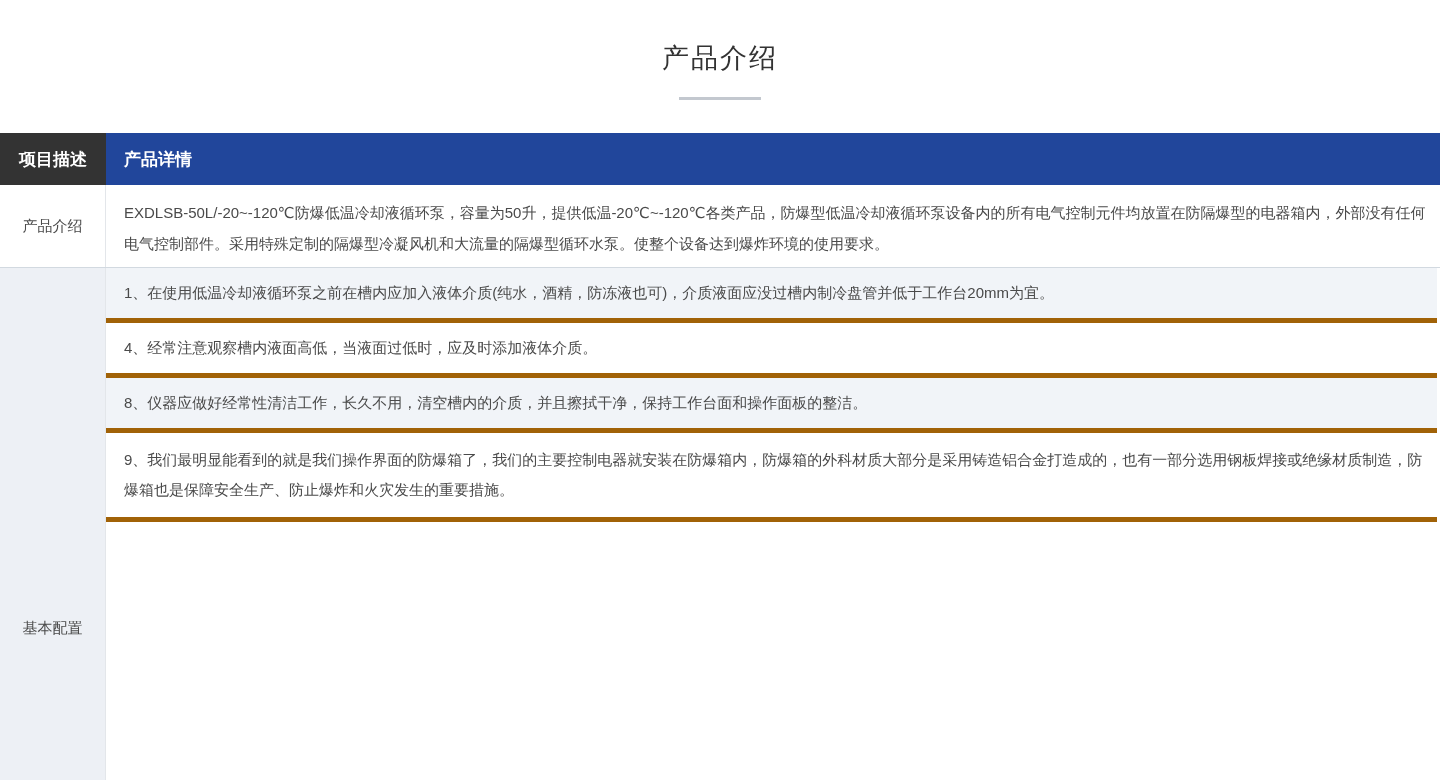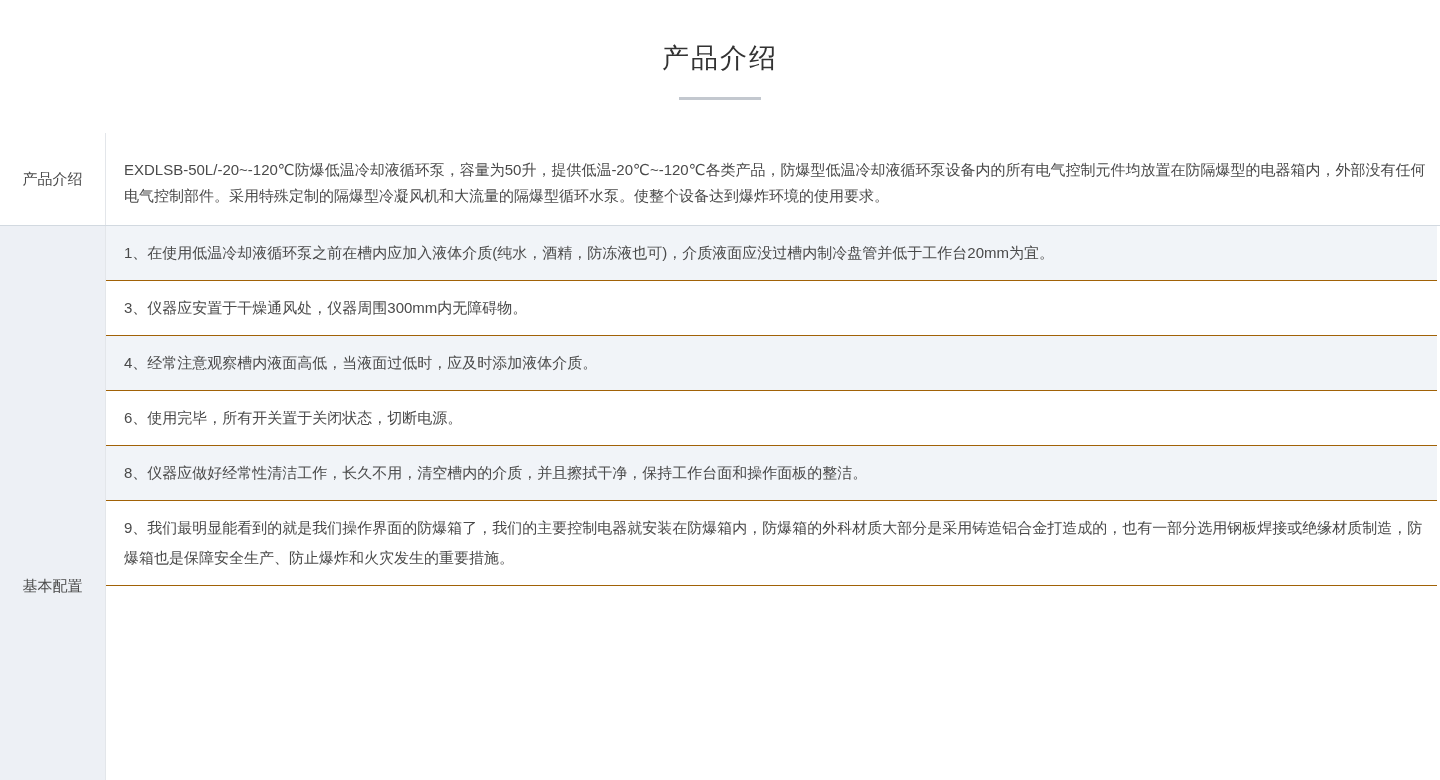--- a/index.html
+++ b/index.html
@@ -38,32 +38,32 @@
 
   
   .row-intro { display: flex; min-height: 77px; border-bottom: 1px solid #d2d9e0; }
   .cell-label {
     width: 106px; flex-shrink: 0;
     border-right: 1px solid #e3e6ea;
     display: flex; align-items: center; justify-content: center;
     font-size: 15px; color: #4a4a4a; background: #ffffff;
   }
   .cell-text {
-    flex: 1; padding: 12px 8px 16px 18px; margin-right: 3px;
-    font-size: 15px; line-height: 26px; color: #4a4a4a; margin-top: 12px;
+    flex: 1; padding: 12px 8px 8px 18px; margin-right: 3px;
+    font-size: 15px; line-height: 31px; color: #4a4a4a;
   }
 
   
   .row-config { display: flex; height: 720px; }
   .cell-label.config { background: #edf0f5; }
   .items { flex: 1; margin-right: 3px; }
   .item {
     height: 55px; display: flex; align-items: center;
     padding: 0 8px 0 18px;
-    border-bottom: 1px solid #a16207;
+    border-bottom: 5px solid #a16207;
     font-size: 15px; color: #4a4a4a;
   }
   .item:nth-child(odd) { background: #f1f4f8; }
   .item:nth-child(even) { background: #ffffff; }
   .item.multi {
     height: auto; display: block;
     padding: 12px 6px 12px 18px; line-height: 30px;
   }
 
   
@@ -80,33 +80,35 @@
 
 <div class="page">
 
   <div class="title-wrap">
     <h1 class="page-title">产品介绍</h1>
     <div class="title-divider"></div>
   </div>
 
   <div>
 
+    <div class="thead">
+      <div class="th-left">项目描述</div>
+      <div class="th-right">产品详情</div>
+    </div>
 
     <div class="row-intro">
       <div class="cell-label">产品介绍</div>
       <div class="cell-text">EXDLSB-50L/-20~-120℃防爆低温冷却液循环泵，容量为50升，提供低温-20℃~-120℃各类产品，防爆型低温冷却液循环泵设备内的所有电气控制元件均放置在防隔爆型的电器箱内，外部没有任何电气控制部件。采用特殊定制的隔爆型冷凝风机和大流量的隔爆型循环水泵。使整个设备达到爆炸环境的使用要求。</div>
     </div>
 
     <div class="row-config">
       <div class="cell-label config">基本配置</div>
       <div class="items">
         <div class="item">1、在使用低温冷却液循环泵之前在槽内应加入液体介质(纯水，酒精，防冻液也可)，介质液面应没过槽内制冷盘管并低于工作台20mm为宜。</div>
-        <div class="item">3、仪器应安置于干燥通风处，仪器周围300mm内无障碍物。</div>
         <div class="item">4、经常注意观察槽内液面高低，当液面过低时，应及时添加液体介质。</div>
-        <div class="item">6、使用完毕，所有开关置于关闭状态，切断电源。</div>
         <div class="item">8、仪器应做好经常性清洁工作，长久不用，清空槽内的介质，并且擦拭干净，保持工作台面和操作面板的整洁。</div>
         <div class="item multi">9、我们最明显能看到的就是我们操作界面的防爆箱了，我们的主要控制电器就安装在防爆箱内，防爆箱的外科材质大部分是采用铸造铝合金打造成的，也有一部分选用钢板焊接或绝缘材质制造，防爆箱也是保障安全生产、防止爆炸和火灾发生的重要措施。</div>
       </div>
     </div>
 
   </div>
 
   <div class="watermark">facesuk.com</div>
 
 </div>

